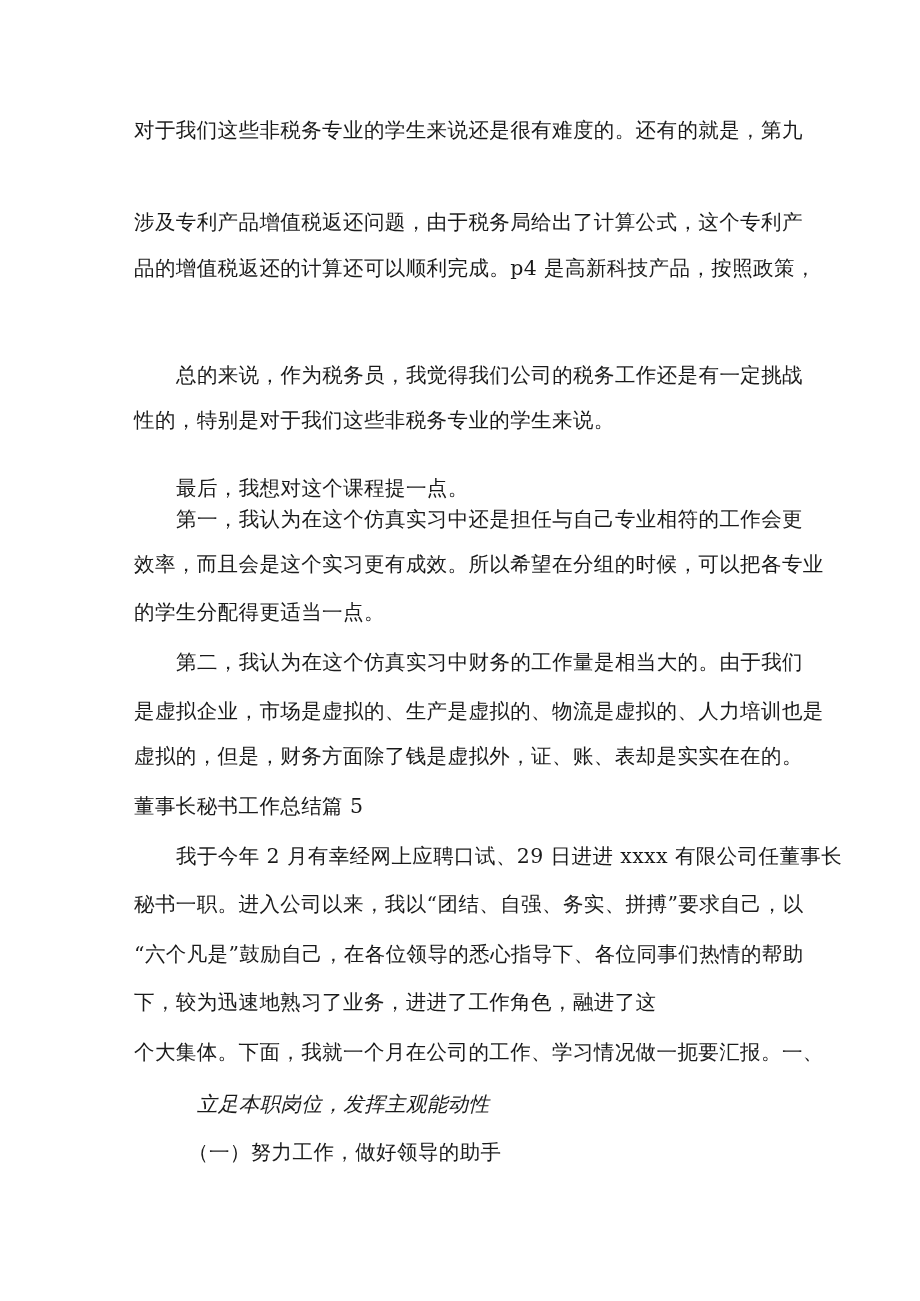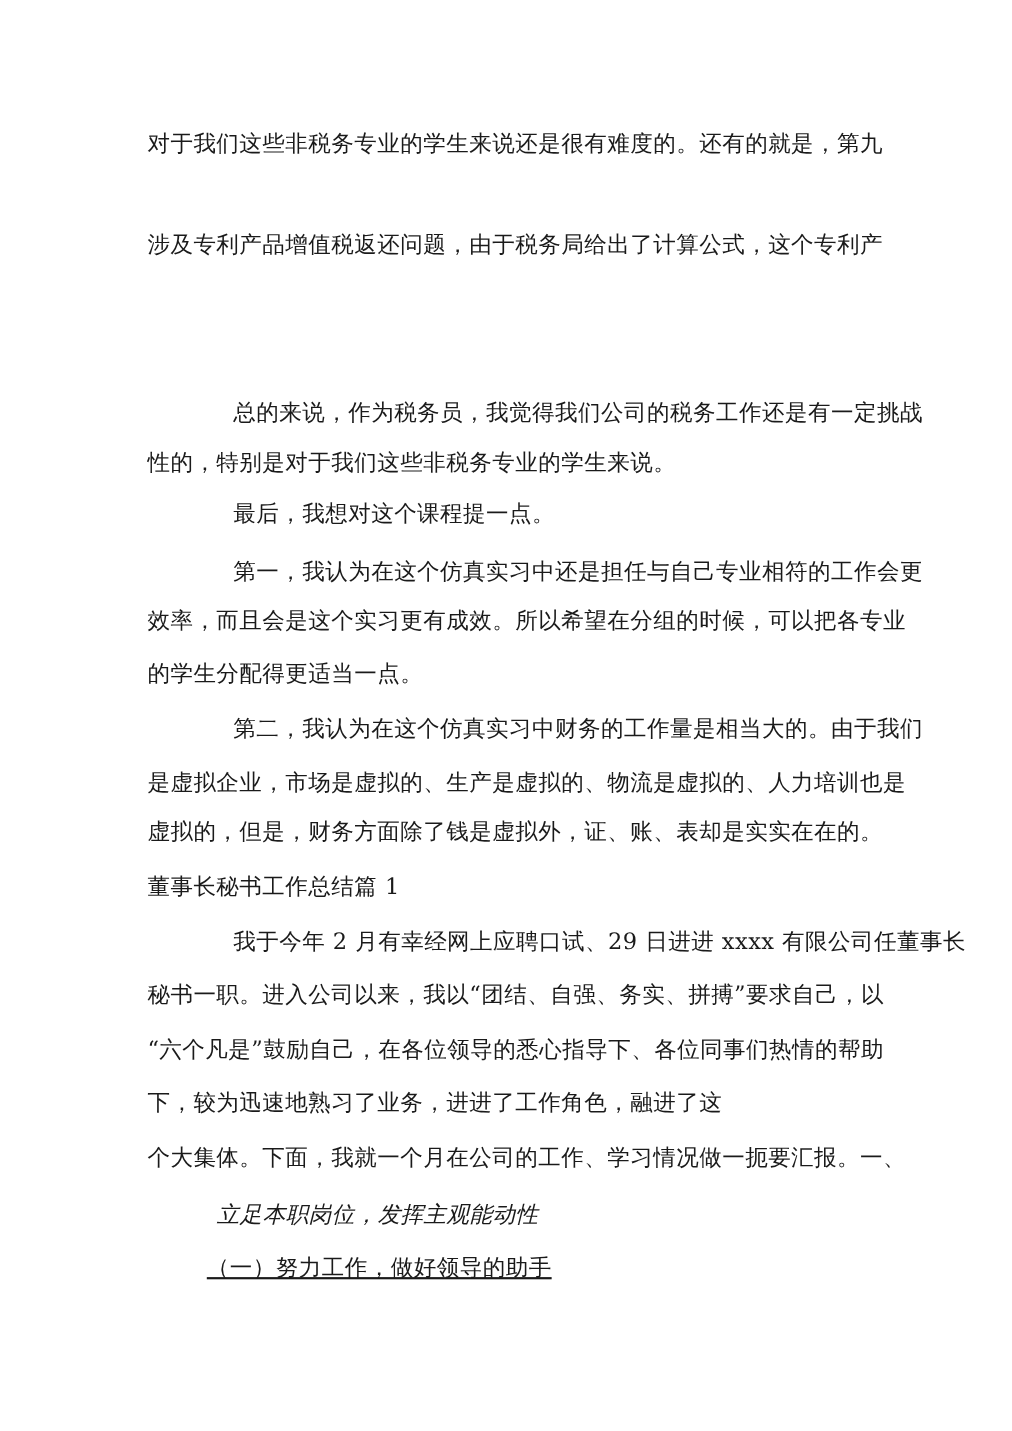--- a/index.html
+++ b/index.html
@@ -24,46 +24,47 @@
     background: #ffffff;
   }
   .line {
     position: absolute;
     left: 134px;
     font-size: 20.5px;
     line-height: 28px;
     white-space: nowrap;
     letter-spacing: 0.4px;
   }
-  .indent { left: 176px; margin-left: 36px; }
+  .indent { left: 176px; }
   .indent-sub { left: 197px; font-style: italic; }
-  .indent-paren { left: 188px; text-decoration: underline; }
+  .indent-paren { left: 188px; }
 </style>
 </head>
 <body>
 
 <div class="page">
 
   <div class="line" style="top:116px">对于我们这些非税务专业的学生来说还是很有难度的。还有的就是，第九</div>
   <div class="line" style="top:208px">涉及专利产品增值税返还问题，由于税务局给出了计算公式，这个专利产</div>
+  <div class="line" style="top:254px">品的增值税返还的计算还可以顺利完成。p4 是高新科技产品，按照政策，</div>
 
   <div class="line indent" style="top:361px">总的来说，作为税务员，我觉得我们公司的税务工作还是有一定挑战</div>
   <div class="line" style="top:406px">性的，特别是对于我们这些非税务专业的学生来说。</div>
 
-  <div class="line indent" style="top:453px">最后，我想对这个课程提一点。</div>
+  <div class="line indent" style="top:474px">最后，我想对这个课程提一点。</div>
 
   <div class="line indent" style="top:505px">第一，我认为在这个仿真实习中还是担任与自己专业相符的工作会更</div>
   <div class="line" style="top:598px">的学生分配得更适当一点。</div>
   <div class="line" style="top:550px">效率，而且会是这个实习更有成效。所以希望在分组的时候，可以把各专业</div>
 
   <div class="line indent" style="top:648px">第二，我认为在这个仿真实习中财务的工作量是相当大的。由于我们</div>
   <div class="line" style="top:697px">是虚拟企业，市场是虚拟的、生产是虚拟的、物流是虚拟的、人力培训也是</div>
   <div class="line" style="top:742px">虚拟的，但是，财务方面除了钱是虚拟外，证、账、表却是实实在在的。</div>
 
-  <div class="line" style="top:792px">董事长秘书工作总结篇 1</div>
+  <div class="line" style="top:792px">董事长秘书工作总结篇 5</div>
 
   <div class="line indent" style="top:842px">我于今年 2 月有幸经网上应聘口试、29 日进进 xxxx 有限公司任董事长</div>
   <div class="line" style="top:940px">“六个凡是”鼓励自己，在各位领导的悉心指导下、各位同事们热情的帮助</div>
   <div class="line" style="top:890px">秘书一职。进入公司以来，我以“团结、自强、务实、拼搏”要求自己，以</div>
   <div class="line" style="top:988px">下，较为迅速地熟习了业务，进进了工作角色，融进了这</div>
   <div class="line" style="top:1038px">个大集体。下面，我就一个月在公司的工作、学习情况做一扼要汇报。一、</div>
 
   <div class="line indent-sub" style="top:1090px">立足本职岗位，发挥主观能动性</div>
   <div class="line indent-paren" style="top:1138px">（一）努力工作，做好领导的助手</div>
 

